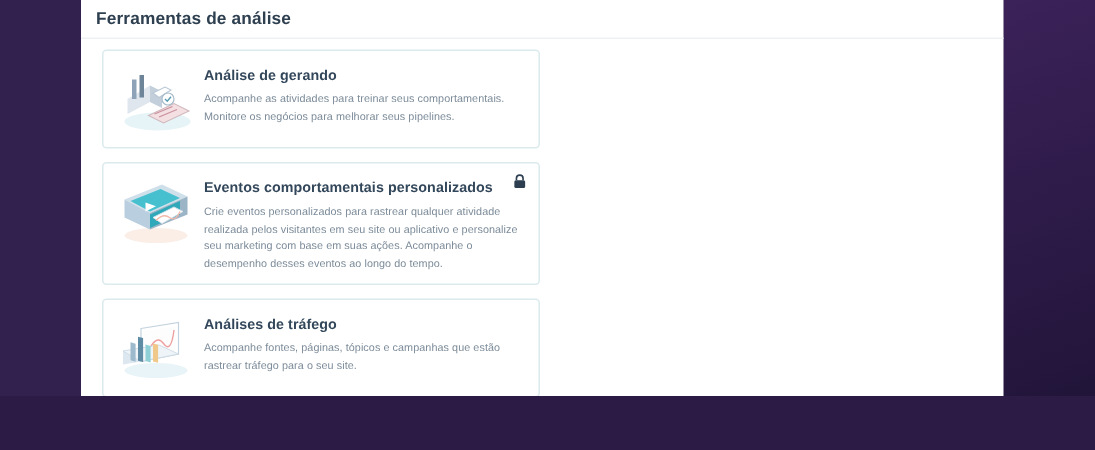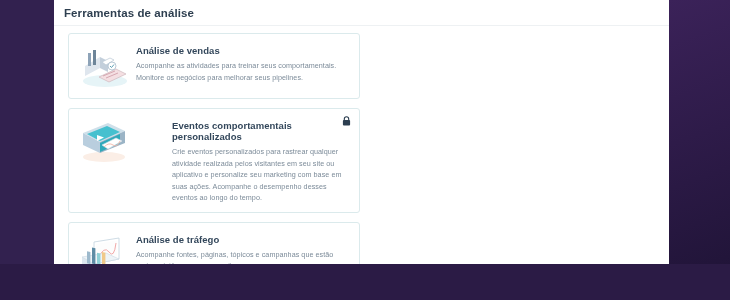--- a/index.html
+++ b/index.html
@@ -76,21 +76,21 @@
     box-sizing: border-box;
     width: 292px;
     min-height: 64px;
     border: 1px solid #dbeaec;
     border-radius: 3px;
     background: #ffffff;
     display: flex;
     align-items: flex-start;
     padding: 8px 10px 8px 9px;
   }
-  .card.tall { min-height: 78px; gap: 36px; }
+  .card.tall { min-height: 78px; }
 
   .card-illus {
     flex: 0 0 auto;
     width: 52px;
     height: 46px;
     margin-right: 6px;
     margin-top: 2px;
   }
   .card-illus svg { display: block; width: 52px; height: 46px; }
 
@@ -151,21 +151,21 @@
               <path d="M7 22 L22 13 L22 24 L7 32 Z" fill="#dfe6ee"></path>
               <path d="M22 13 L30 17 L30 28 L22 24 Z" fill="#c3cfdb"></path>
               <rect x="10" y="9" width="3" height="13" fill="#8ea3b8"></rect>
               <rect x="15" y="6" width="3" height="15" fill="#6e8599"></rect>
               <path d="M24 18 L32 14 L36 16 L28 21 Z" fill="#ffffff" stroke="#b9c7d4" stroke-width=".7"></path>
               <circle cx="34" cy="22" r="4" fill="#ffffff" stroke="#a8bccb" stroke-width=".8"></circle>
               <path d="M32 22 L33.5 23.5 L36 20.5" stroke="#5c9fb5" stroke-width="1" fill="none"></path>
             </svg>
           </div>
           <div class="card-body">
-            <div class="card-title">Análise de vendas</div>
+            <div class="card-title">Análise de gerando</div>
             <div class="card-desc">Acompanhe as atividades para treinar seus comportamentais. Monitore os negócios para melhorar seus pipelines.</div>
           </div>
         </div>
 
         <div class="card tall">
           <div class="card-illus">
             <svg viewBox="0 0 52 46">
               <ellipse cx="26" cy="38" rx="21" ry="5" fill="#fbeee6"></ellipse>
               <path d="M5 14 L30 4 L47 12 L22 23 Z" fill="#cfe0ea"></path>
               <path d="M5 14 L22 23 L22 34 L5 26 Z" fill="#b9cede"></path>
@@ -198,21 +198,21 @@
               <path d="M20 26 Q26 12 31 19 T38 10" stroke="#ef9e9e" stroke-width=".9" fill="none"></path>
               <path d="M4 24 L16 31 L16 31 L4 33 Z" fill="#dde7ef"></path>
               <path d="M4 24 L16 31 L41 26 L28 20 Z" fill="#eef4f8" stroke="#cbd9e3" stroke-width=".6"></path>
               <rect x="9" y="16" width="3.4" height="12" fill="#9db9cc" transform="skewY(14)"></rect>
               <rect x="14" y="11" width="3.4" height="16" fill="#5e8ca5" transform="skewY(14)"></rect>
               <rect x="19" y="15" width="3.4" height="11" fill="#8fd0d6" transform="skewY(14)"></rect>
               <rect x="24" y="13" width="3.4" height="12" fill="#f0c98a" transform="skewY(14)"></rect>
             </svg>
           </div>
           <div class="card-body">
-            <div class="card-title">Análise de tráfego</div>
+            <div class="card-title">Análises de tráfego</div>
             <div class="card-desc">Acompanhe fontes, páginas, tópicos e campanhas que estão rastrear tráfego para o seu site.</div>
           </div>
         </div>
 
         <div class="card">
           <div class="card-illus">
             <svg viewBox="0 0 52 46">
               <ellipse cx="25" cy="38" rx="20" ry="5" fill="#fbeee8"></ellipse>
               <path d="M5 12 L24 4 L24 26 L5 33 Z" fill="#b6ccda"></path>
               <path d="M24 4 L33 8 L33 30 L24 26 Z" fill="#8aa6b8"></path>

